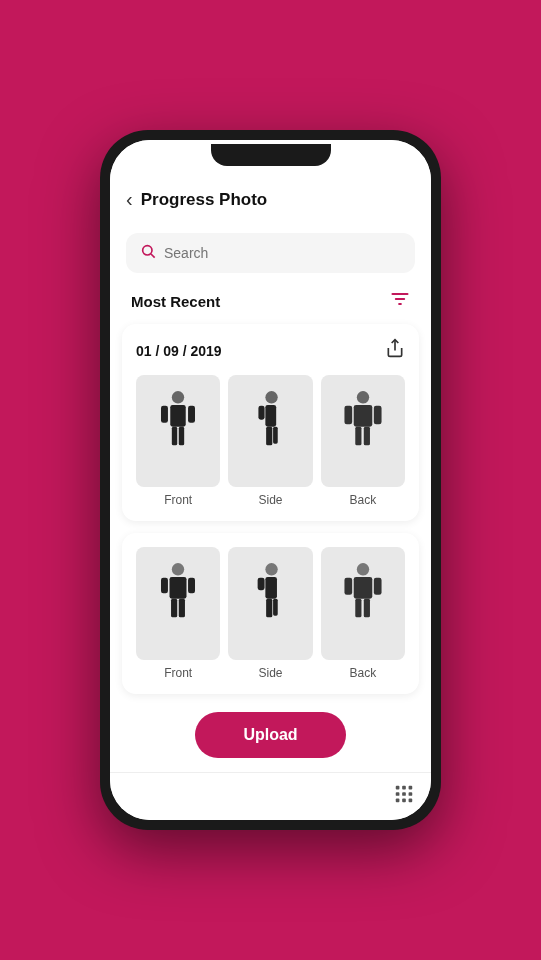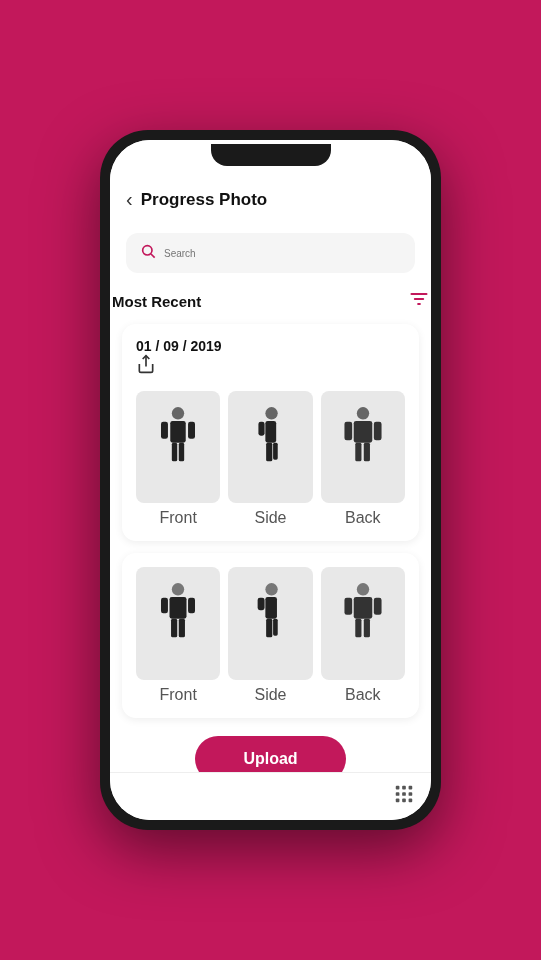--- a/index.html
+++ b/index.html
@@ -97,30 +97,30 @@
 
     .search-icon {
       color: #c2185b;
       font-size: 16px;
     }
 
     .search-input {
       border: none;
       background: transparent;
       outline: none;
-      font-size: 10px;
+      font-size: 14px;
       color: #aaa;
       width: 100%;
     }
 
     .section-header {
       display: flex;
       align-items: center;
       justify-content: space-between;
-      padding: 4px 2px 10px;
+      padding: 4px 21px 10px;
     }
 
     .section-title {
       font-size: 15px;
       font-weight: 700;
       color: #111;
     }
 
     .filter-icon {
       color: #c2185b;
@@ -132,23 +132,22 @@
       background: #fff;
       margin: 0 12px 12px;
       border-radius: 14px;
       padding: 14px;
       box-shadow: 0 2px 8px rgba(0,0,0,0.07);
     }
 
     .card-header {
       display: flex;
       justify-content: space-between;
-      align-items: flex-start;
+      align-items: center;
       margin-bottom: 12px;
-      flex-direction: column;
     }
 
     .card-date {
       font-size: 14px;
       font-weight: 600;
       color: #111;
     }
 
     .share-icon {
       color: #333;
@@ -173,21 +172,21 @@
     .photo-placeholder {
       width: 100%;
       aspect-ratio: 3/4;
       background: #e8e8e8;
       border-radius: 8px;
       overflow: hidden;
       position: relative;
     }
 
     .photo-label {
-      font-size: 16px;
+      font-size: 12px;
       color: #555;
       text-align: left;
     }
 
     .upload-btn-container {
       display: flex;
       justify-content: center;
       padding: 6px 0 16px;
     }
 

